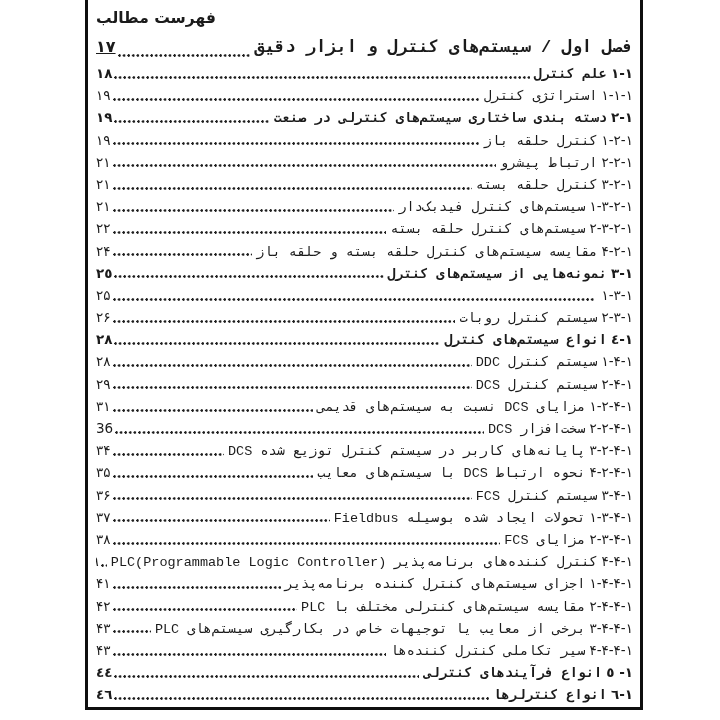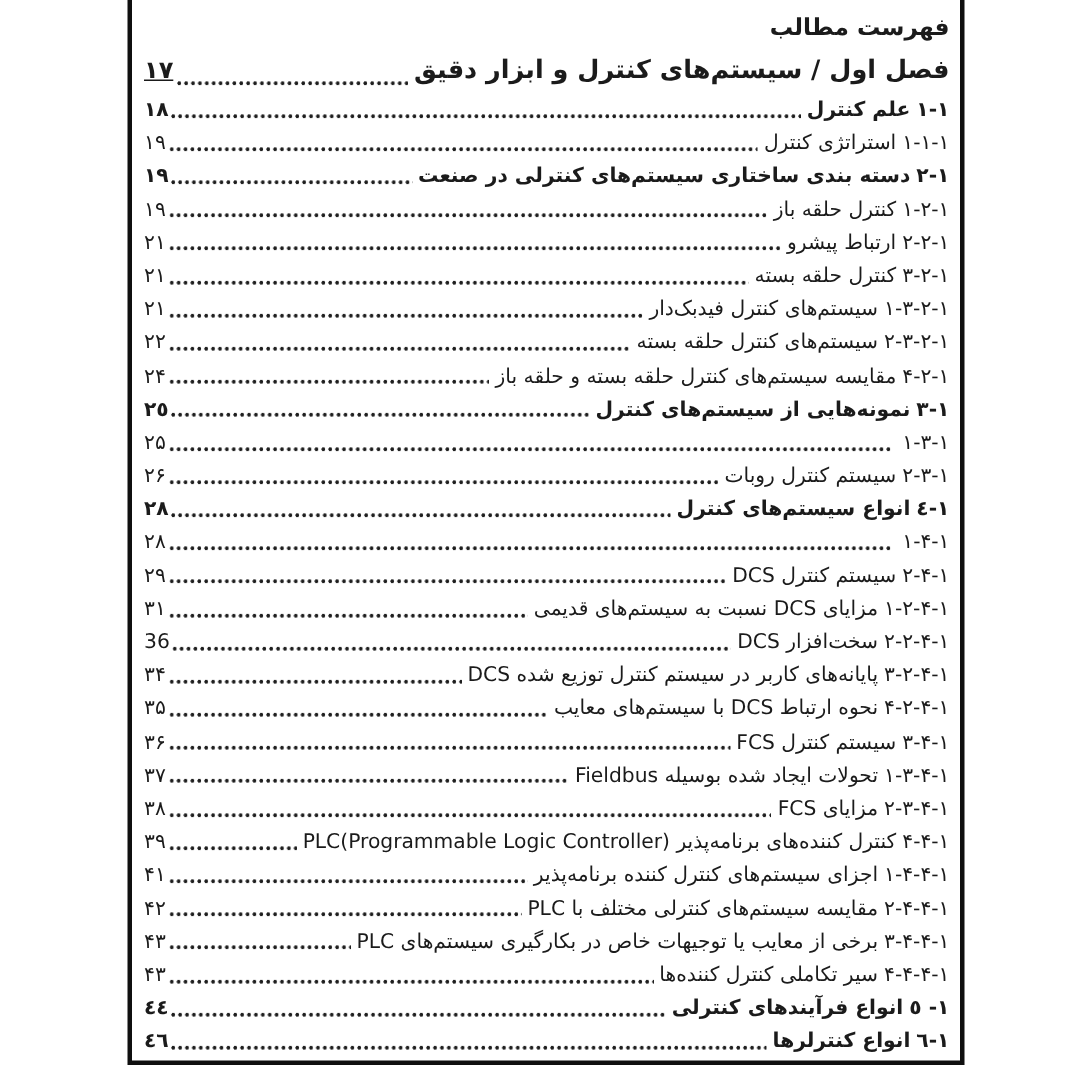--- a/index.html
+++ b/index.html
@@ -22,21 +22,21 @@
     border: 3px solid #0f0f0f;
     background: #ffffff;
   }
   .content {
     position: absolute;
     top: 0; left: 0; right: 0; bottom: 0;
     padding: 26px 7px 0 8px;
     overflow: hidden;
   }
   .toc-title {
-    text-align: right;
+    text-align: left;
     font-weight: bold;
     font-size: 15.5px;
     height: 24px;
     line-height: 22px;
   }
   .row {
     display: flex;
     direction: rtl;
     align-items: baseline;
     height: 22.2px;
@@ -57,20 +57,21 @@
     direction: ltr;
     unicode-bidi: bidi-override;
     margin-left: 4px;
     white-space: pre;
     flex: 0 0 auto;
     text-align: right;
   }
   .title {
     white-space: nowrap;
     flex: 0 1 auto;
+    font-family: Liberation Mono, monospace;
   }
   .dots {
     flex: 1 1 auto;
     min-width: 6px;
     align-self: flex-end;
     height: 5px;
     margin: 0 4px 4.5px 2px;
     background-image: radial-gradient(circle at 1.5px 2.5px, #1e1e1e 1.05px, transparent 1.5px);
     background-size: 4.6px 5px;
     background-repeat: repeat-x;
@@ -170,20 +171,21 @@
     <span class="page-num">۲۶</span>
   </div>
         <div class="row bold">
     <span class="num">٤-۱</span>
     <span class="title">انواع سیستم‌های کنترل</span>
     <span class="dots"></span>
     <span class="page-num">۲۸</span>
   </div>
         <div class="row">
     <span class="num">۱-۴-۱</span>
+    <span class="title">سیستم کنترل DDC</span>
     <span class="dots"></span>
     <span class="page-num">۲۸</span>
   </div>
         <div class="row">
     <span class="num">۲-۴-۱</span>
     <span class="title">سیستم کنترل DCS</span>
     <span class="dots"></span>
     <span class="page-num">۲۹</span>
   </div>
         <div class="row">

